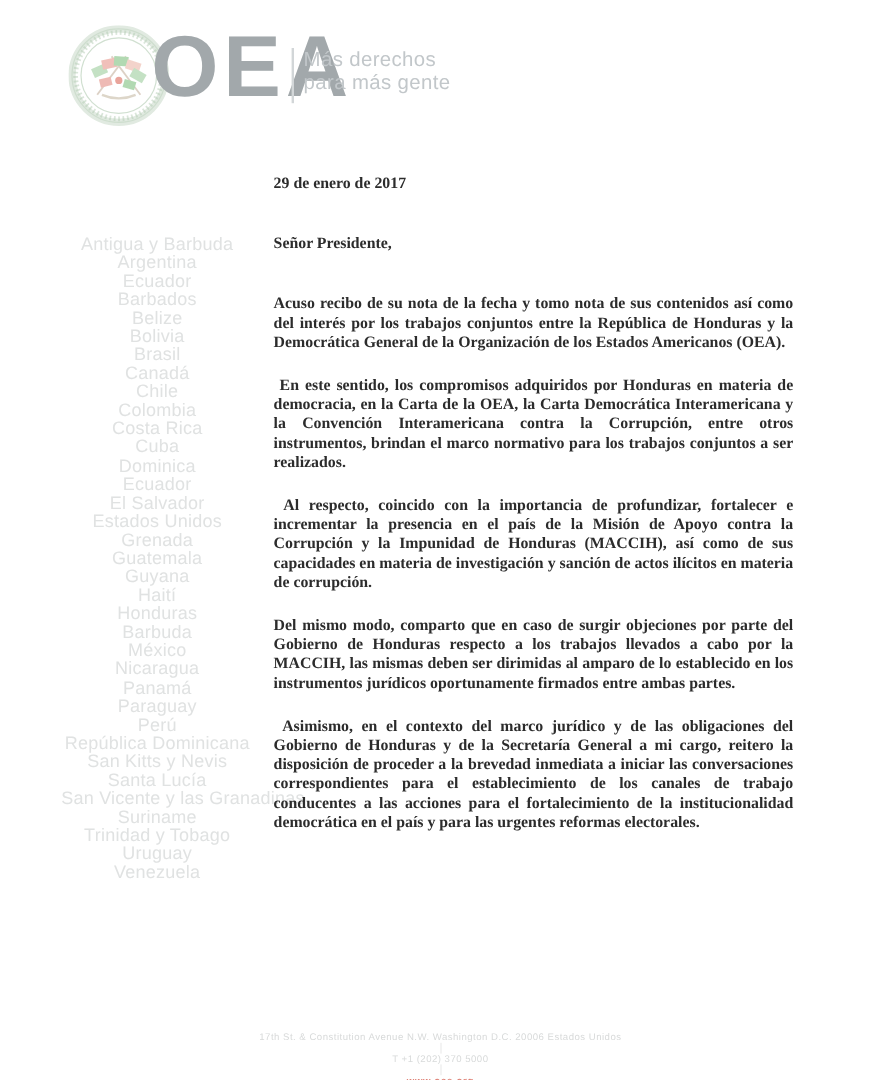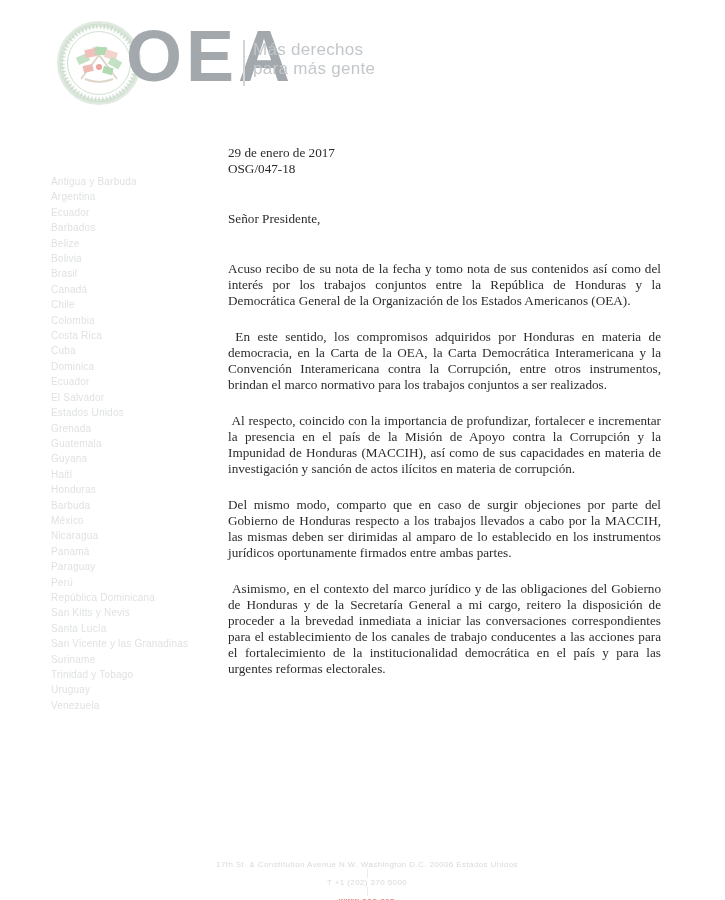--- a/index.html
+++ b/index.html
@@ -18,29 +18,29 @@
     color:#a2a8ab;line-height:60px;
   }
   .divider{position:absolute;left:243px;top:40px;width:2px;height:46px;background:#d2d6d8;}
   .tagline{
     position:absolute;left:253px;top:40px;
     font-size:17px;line-height:19px;color:#c2c7ca;letter-spacing:.3px;
   }
 
   
   .members{
-    position:absolute;left:51px;top:174px;width:160px;
-    font-size:10px;line-height:15.4px;color:#e0e2e2;letter-spacing:.2px;
+    position:absolute;left:51px;top:196px;width:160px;
+    font-size:15px;line-height:15.4px;color:#e0e2e2;letter-spacing:.2px;text-align:center;
   }
   .members div{white-space:nowrap;}
 
   
   .letter{
     position:absolute;left:228px;top:145px;width:433px;
-    font-family:"Liberation Serif",serif;font-weight:normal;
+    font-family:"Liberation Serif",serif;font-weight:bold;
     font-size:13.2px;line-height:16px;color:#2c2c2c;
     text-align:justify;
   }
   .letter .line{text-align:left;}
   .recipient{margin-top:19px;}
   .salutation{margin-top:34px;text-align:left;}
   .body-paragraphs{margin-top:34px;}
   .body-paragraphs p{margin:0 0 20px 0;}
 
   
@@ -118,21 +118,20 @@
       <div>Santa Lucía</div>
       <div>San Vicente y las Granadinas</div>
       <div>Suriname</div>
       <div>Trinidad y Tobago</div>
       <div>Uruguay</div>
       <div>Venezuela</div>
     </div>
 
   <div class="letter">
     <div class="line">29 de enero de 2017</div>
-    <div class="line">OSG/047-18</div>
 
 
     <div class="salutation">Señor Presidente,</div>
 
     <div class="body-paragraphs">
         <p>Acuso recibo de su nota de la fecha y tomo nota de sus contenidos así como del interés por los trabajos conjuntos entre la República de Honduras y la Democrática General de la Organización de los Estados Americanos (OEA).</p>
         <p>&nbsp;En este sentido, los compromisos adquiridos por Honduras en materia de democracia, en la Carta de la OEA, la Carta Democrática Interamericana y la Convención Interamericana contra la Corrupción, entre otros instrumentos, brindan el marco normativo para los trabajos conjuntos a ser realizados.</p>
         <p>&nbsp;Al respecto, coincido con la importancia de profundizar, fortalecer e incrementar la presencia en el país de la Misión de Apoyo contra la Corrupción y la Impunidad de Honduras (MACCIH), así como de sus capacidades en materia de investigación y sanción de actos ilícitos en materia de corrupción.</p>
         <p>Del mismo modo, comparto que en caso de surgir objeciones por parte del Gobierno de Honduras respecto a los trabajos llevados a cabo por la MACCIH, las mismas deben ser dirimidas al amparo de lo establecido en los instrumentos jurídicos oportunamente firmados entre ambas partes.</p>
         <p>&nbsp;Asimismo, en el contexto del marco jurídico y de las obligaciones del Gobierno de Honduras y de la Secretaría General a mi cargo, reitero la disposición de proceder a la brevedad inmediata a iniciar las conversaciones correspondientes para el establecimiento de los canales de trabajo conducentes a las acciones para el fortalecimiento de la institucionalidad democrática en el país y para las urgentes reformas electorales.</p>

